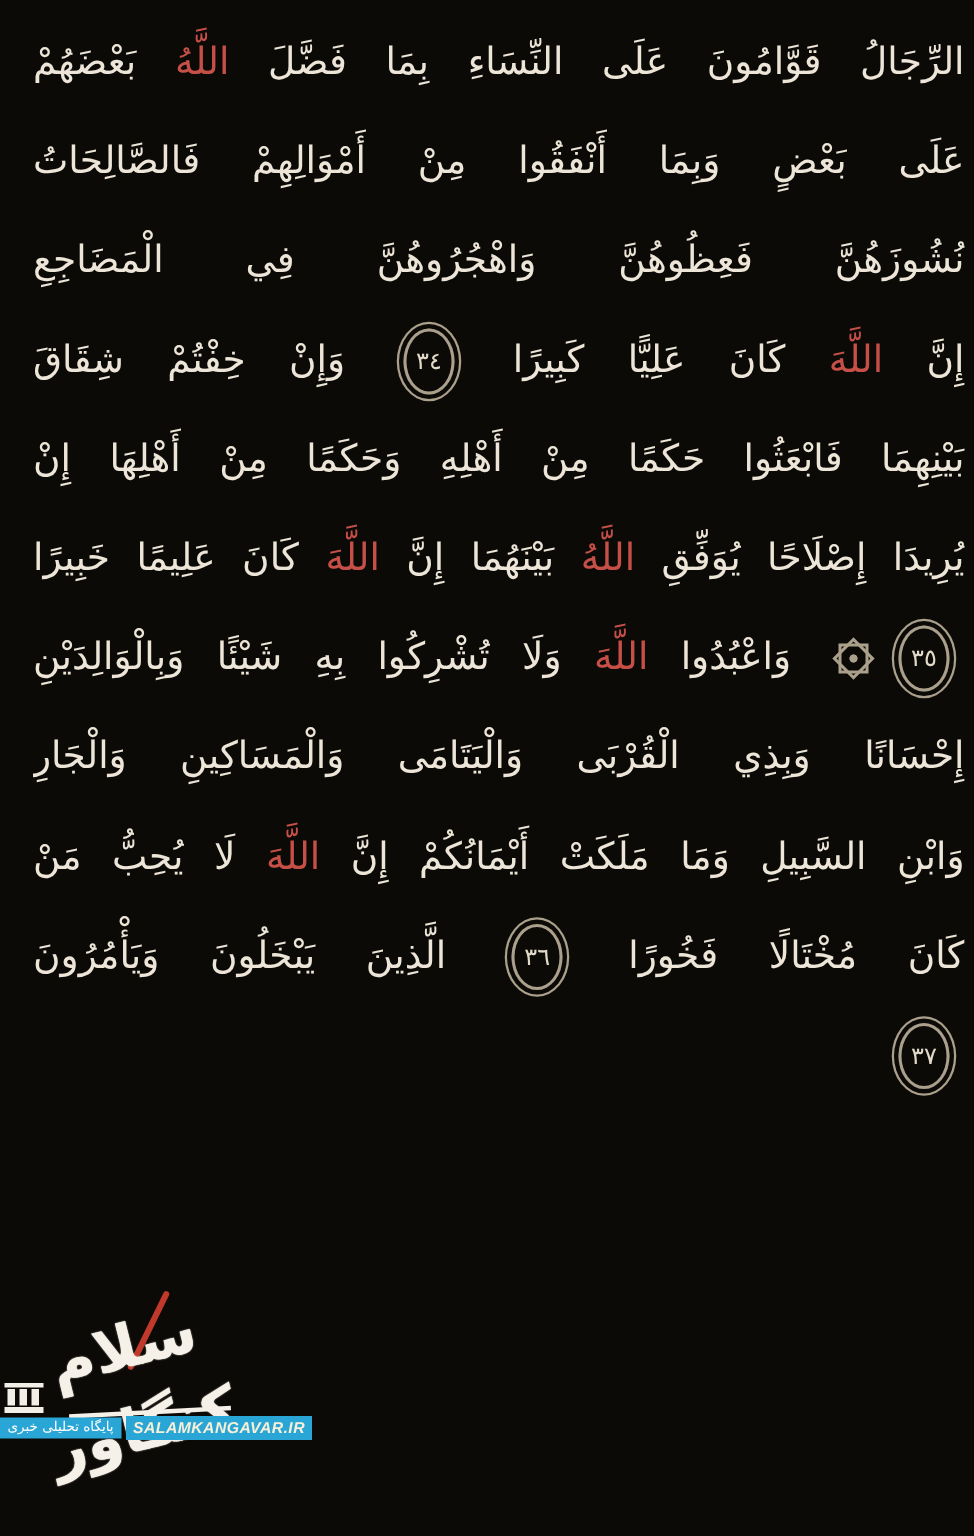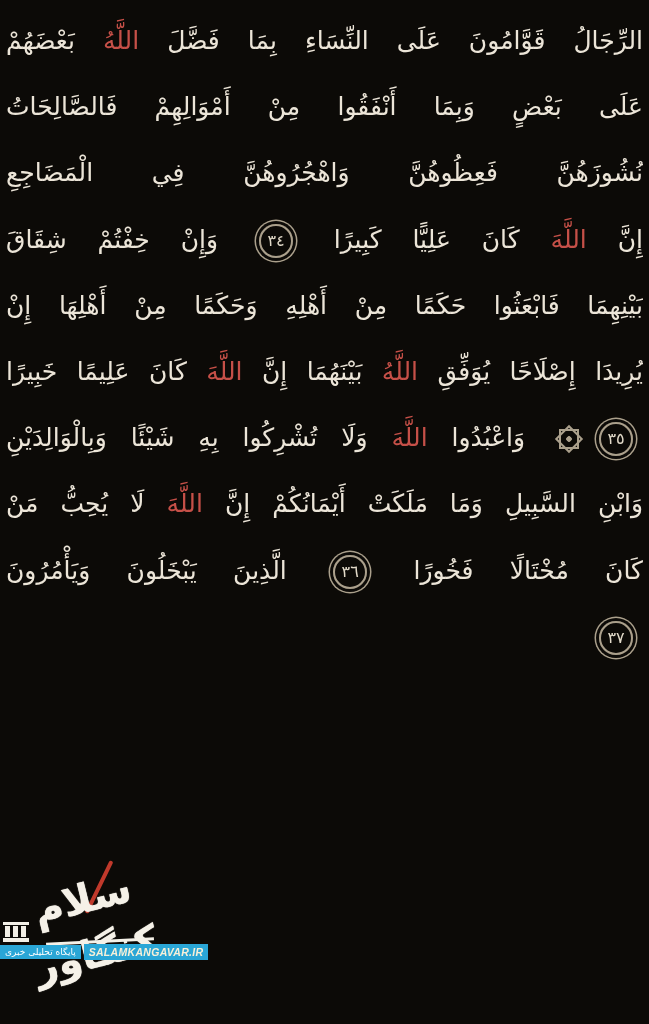--- a/index.html
+++ b/index.html
@@ -14,42 +14,42 @@
   }
   *{margin:0;padding:0;box-sizing:border-box;}
   html,body{width:649px;height:1024px;overflow:hidden;}
   body{
     background:var(--bg);
     position:relative;
     font-family:"DejaVu Sans",sans-serif;
   }
   .page{position:absolute;inset:0;background:var(--bg);}
   .text-block{
-    position:absolute;top:8px;right:0;left:0;
+    position:absolute;top:8px;right:0;left:16px;
     padding:0 6px;
     direction:rtl;
   }
   .line{
     height:66.2px;
     line-height:66.2px;
     font-size:25px;
     color:var(--ink);
     text-align:justify;
     text-align-last:justify;
     -moz-text-align-last:justify;
     text-justify:inter-word;
     white-space:normal;
     overflow:hidden;
   }
   .w{color:var(--ink);}
   .allah{color:var(--allah);}
   .medallion{
     display:inline-flex;
     align-items:center;justify-content:center;
-    width:34px;height:34px;
+    width:34px;height:44px;
     border:2px solid var(--ring);
     border-radius:50%;
     box-shadow:0 0 0 3px var(--bg),0 0 0 4.5px var(--ring);
     margin:0 10px;
     vertical-align:middle;
     line-height:34px;
   }
   .mnum{
     font-size:16px;color:var(--num);
     line-height:1;text-align:center;text-align-last:center;
@@ -112,20 +112,21 @@
       <div class="line"><span class="w">عَلَى بَعْضٍ وَبِمَا أَنْفَقُوا مِنْ أَمْوَالِهِمْ فَالصَّالِحَاتُ</span></div>
       <div class="line"><span class="w">نُشُوزَهُنَّ فَعِظُوهُنَّ وَاهْجُرُوهُنَّ فِي الْمَضَاجِعِ</span></div>
       <div class="line"><span class="w">إِنَّ </span><span class="allah">اللَّهَ</span><span class="w"> كَانَ عَلِيًّا كَبِيرًا </span><span class="medallion">
           <span class="mnum">٣٤</span>
         </span><span class="w"> وَإِنْ خِفْتُمْ شِقَاقَ</span></div>
       <div class="line"><span class="w">بَيْنِهِمَا فَابْعَثُوا حَكَمًا مِنْ أَهْلِهِ وَحَكَمًا مِنْ أَهْلِهَا إِنْ</span></div>
       <div class="line"><span class="w">يُرِيدَا إِصْلَاحًا يُوَفِّقِ </span><span class="allah">اللَّهُ</span><span class="w"> بَيْنَهُمَا إِنَّ </span><span class="allah">اللَّهَ</span><span class="w"> كَانَ عَلِيمًا خَبِيرًا</span></div>
       <div class="line"><span class="medallion">
           <span class="mnum">٣٥</span>
         </span><span class="hizb"></span><span class="w"> وَاعْبُدُوا </span><span class="allah">اللَّهَ</span><span class="w"> وَلَا تُشْرِكُوا بِهِ شَيْئًا وَبِالْوَالِدَيْنِ</span></div>
+      <div class="line"><span class="w">إِحْسَانًا وَبِذِي الْقُرْبَى وَالْيَتَامَى وَالْمَسَاكِينِ وَالْجَارِ</span></div>
       <div class="line"><span class="w">وَابْنِ السَّبِيلِ وَمَا مَلَكَتْ أَيْمَانُكُمْ إِنَّ </span><span class="allah">اللَّهَ</span><span class="w"> لَا يُحِبُّ مَنْ</span></div>
       <div class="line"><span class="w">كَانَ مُخْتَالًا فَخُورًا </span><span class="medallion">
           <span class="mnum">٣٦</span>
         </span><span class="w"> الَّذِينَ يَبْخَلُونَ وَيَأْمُرُونَ</span></div>
       <div class="line"><span class="medallion">
           <span class="mnum">٣٧</span>
         </span></div>
     </div>
 
   <div class="watermark">

